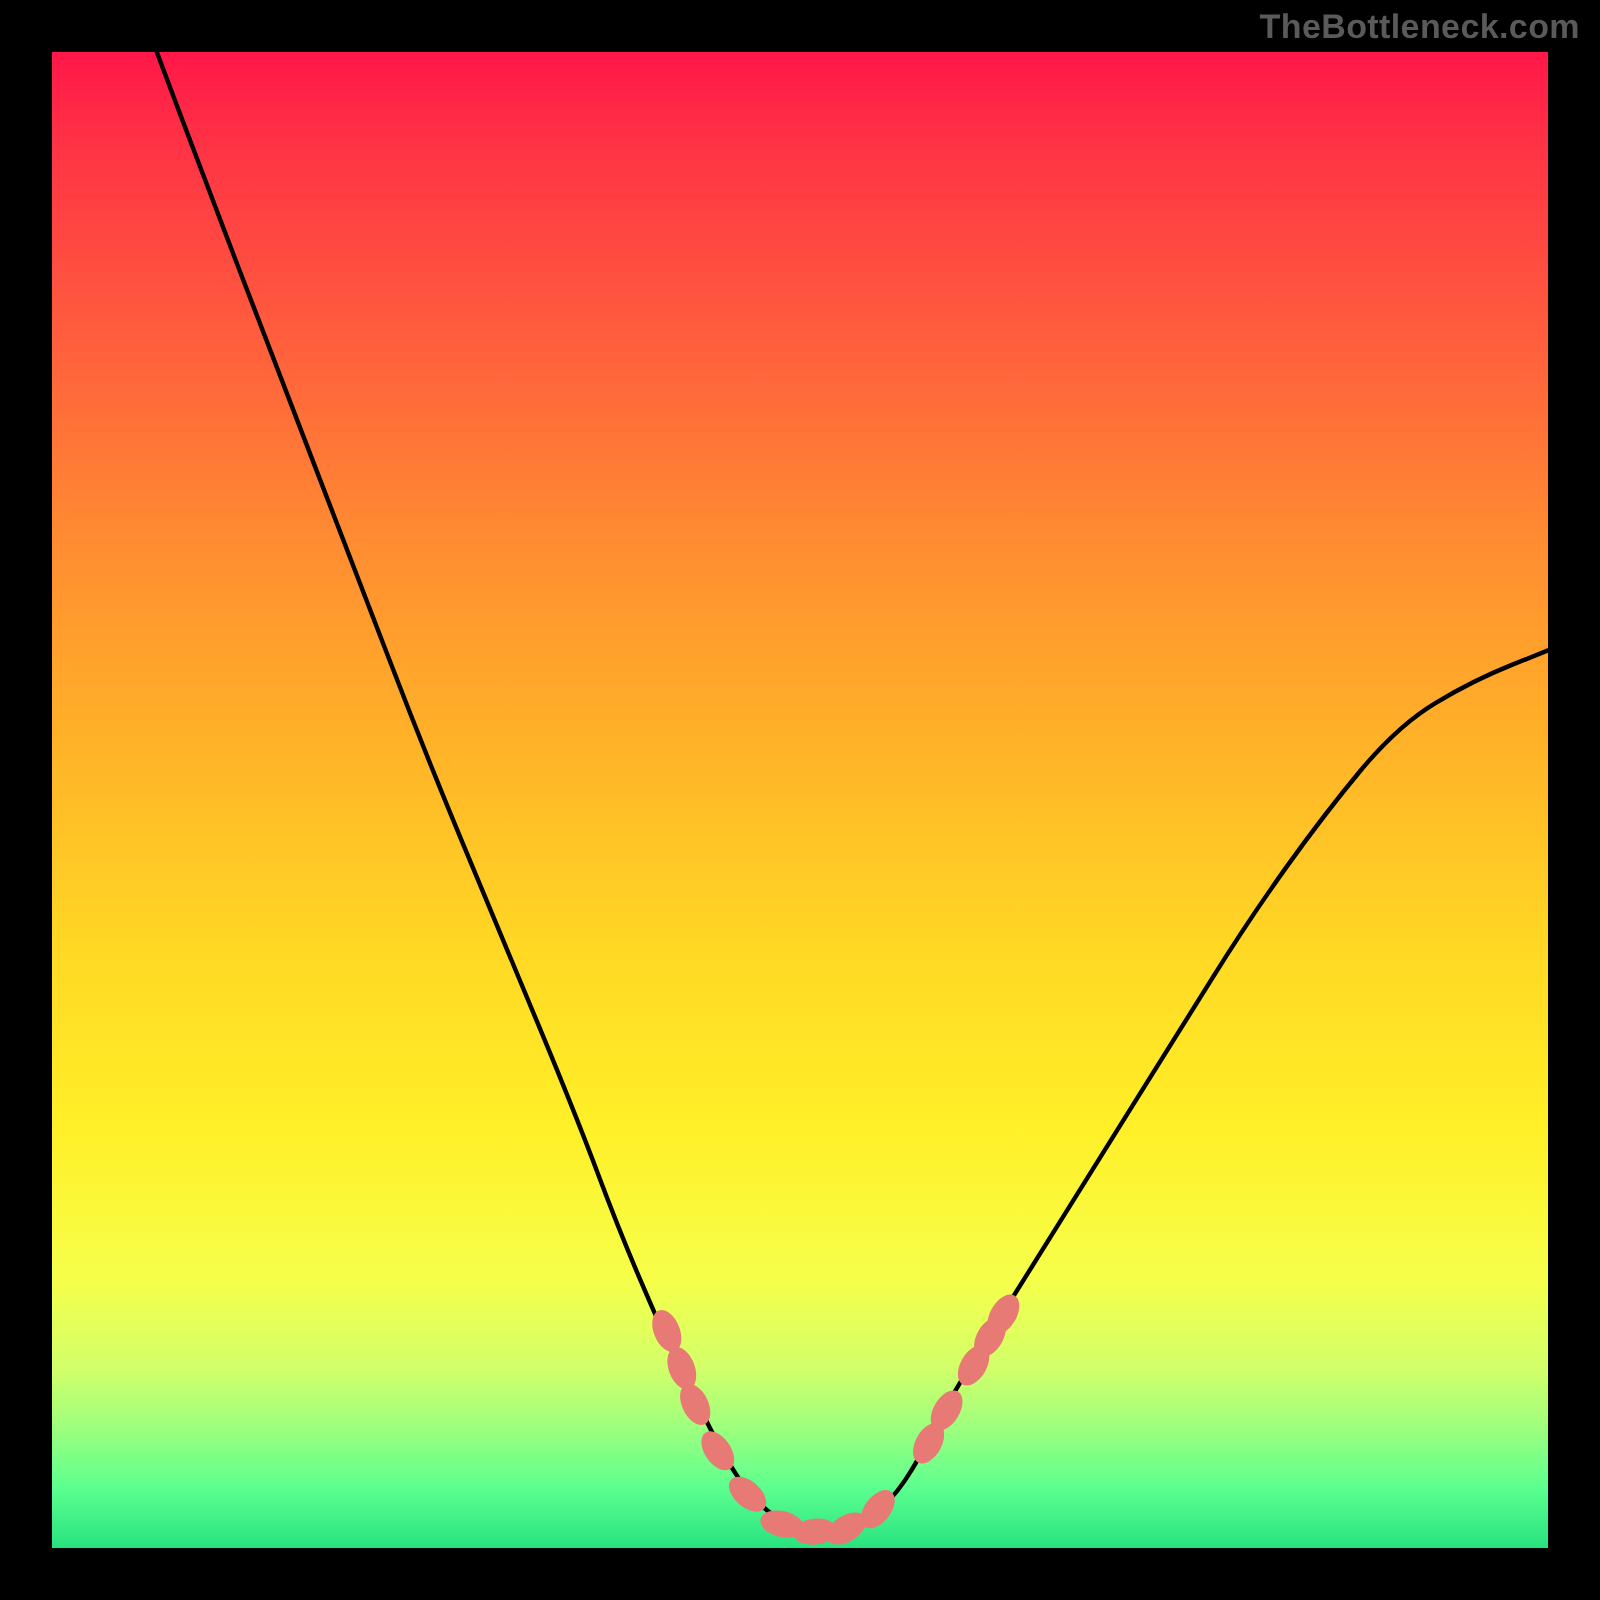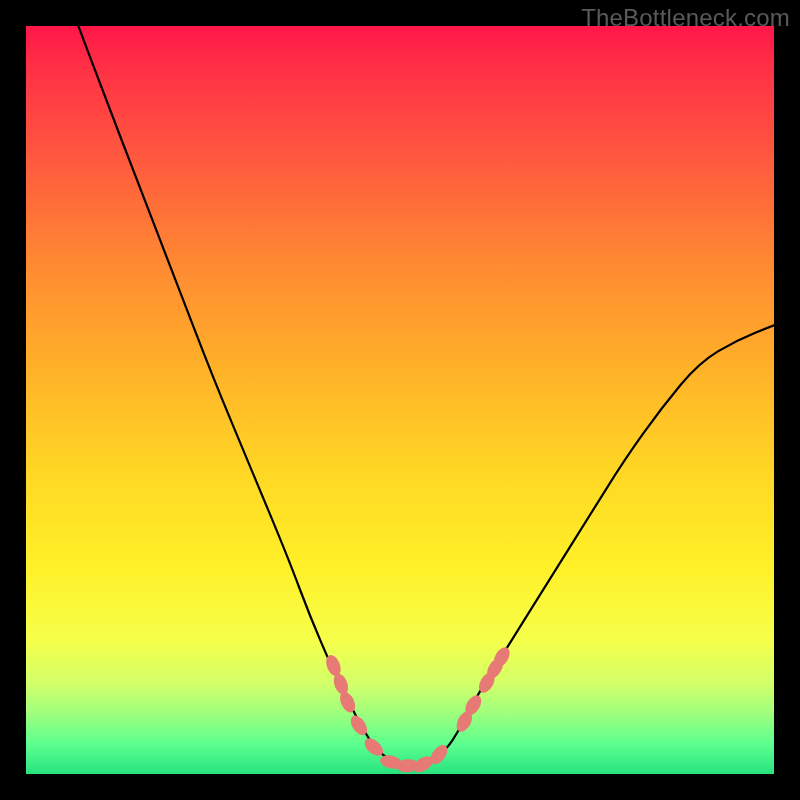--- a/index.html
+++ b/index.html
@@ -39,22 +39,22 @@
       #d2ff6a 88%,
       #9dff7e 92%,
       #5cff8f 96%,
       #28e27f 100%
     );
   }
   .watermark {
     position: absolute;
     top: 4px;
     right: 10px;
-    font-size: 24px;
-    font-weight: 400;
+    font-size: 17px;
+    font-weight: 700;
     color: #5a5a5a;
     letter-spacing: 0.2px;
     user-select: none;
   }
   svg.curve {
     position: absolute;
     left: 0;
     top: 0;
     width: 748px;
     height: 748px;

